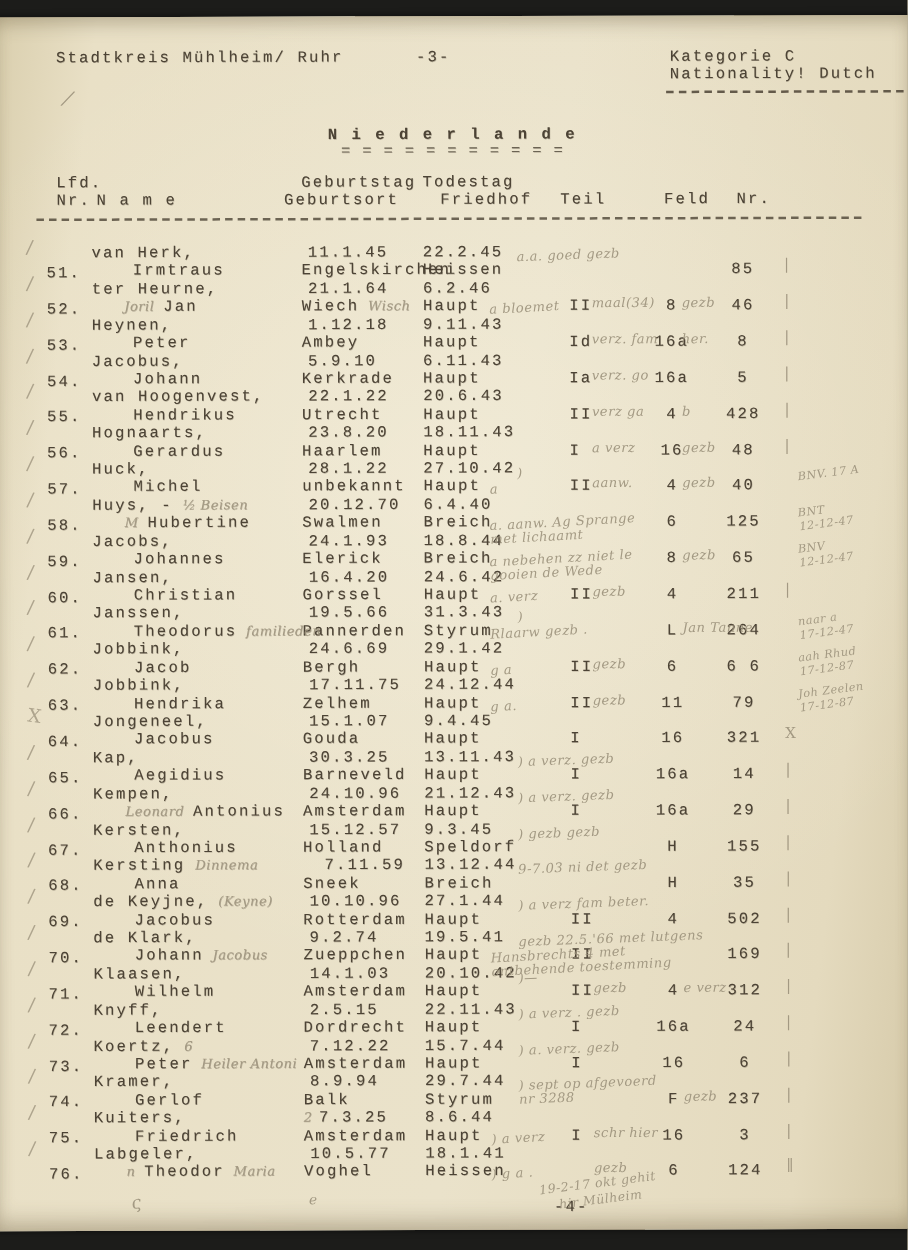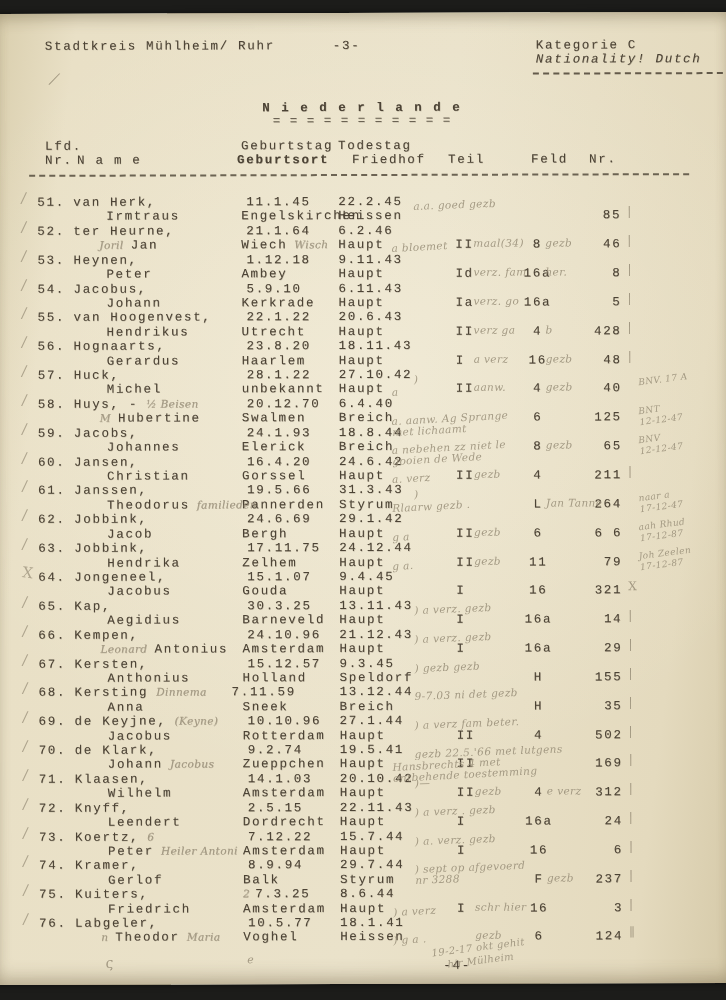--- a/index.html
+++ b/index.html
@@ -32,45 +32,45 @@
     color:#9a907a;
     font-family:"DejaVu Serif", serif;
     font-style:italic;
     font-size:10.5px;letter-spacing:0.4px;line-height:11px;
     opacity:0.88;white-space:pre-line;z-index:5;
   }
   
   .hd-left{left:52px;top:26px;}
   .hd-page{left:340px;top:26px;}
   .hd-cat{left:543px;top:26px;}
-  .hd-cat2{left:543px;top:40px;font-style:italic;}
+  .hd-cat2{left:543px;top:40px;}
   .hd-dash{left:540px;top:60px;width:190px;border-top:2.5px dashed rgba(76,67,53,0.85);}
   .title{left:0;right:0;top:88px;text-align:center;font-weight:bold;letter-spacing:2px;}
   .title-ul{left:0;right:0;top:101px;text-align:center;letter-spacing:1px;opacity:.8;}
   .ch1a{left:52px;top:126px;} .ch1b{left:248px;top:126px;} .ch1c{left:345px;top:126px;}
   .ch2a{left:52px;top:140px;} .ch2name{left:84px;top:140px;}
-  .ch2b{left:244px;top:140px;font-weight:bold;} .ch2c{left:359px;top:140px;}
+  .ch2b{left:234px;top:140px;} .ch2c{left:359px;top:140px;}
   .ch2d{left:455px;top:140px;} .ch2e{left:538px;top:140px;} .ch2f{left:596px;top:140px;}
   .ch-dash{left:36px;top:161px;width:660px;border-top:2.5px dashed rgba(76,67,53,0.8);}
   
   .tbl{position:absolute;left:0;right:0;top:182px;}
   .entry{position:relative;height:28.85px;}
   .l1,.l2{position:relative;height:14.4px;}
   .entry .typed{position:absolute;top:0;}
   .chk{left:28px;top:-3px;font-size:15px;transform:rotate(8deg);font-style:normal;opacity:.75;position:absolute;}
-  .num{left:44px;}
+  .num{left:44px;margin-top:16px;}
   .sur{left:80px;display:flex;gap:8px;align-items:baseline;}
   .giv{left:106px;display:flex;gap:7px;align-items:baseline;text-align:center;}
   .bd {left:248px;display:flex;gap:5px;align-items:baseline;text-align:center;}
   .bp {left:248px;display:flex;gap:7px;align-items:baseline;}
   .dd {left:345px;}
   .cm {left:345px;}
   .teil{left:462px;}
   .feld{left:522px;width:44px;text-align:center;}
-  .nr{left:574px;width:54px;text-align:right;}
+  .nr{left:574px;width:54px;text-align:center;}
   .tick{left:634px;top:-2px;font-style:normal;font-size:12px;position:absolute;}
   .hw1{left:420px;top:2px;width:235px;transform:rotate(-2deg);position:absolute;}
   .hwA{left:398px;top:-1px;width:235px;transform:rotate(-3deg);position:absolute;}
   .hwB{left:480px;top:0;position:absolute;}
   .hwC{left:552px;top:0;position:absolute;}
   .hwr{left:644px;top:-4px;width:85px;font-size:9px;transform:rotate(-7deg);transform-origin:left top;position:absolute;}
   .hw-inline{font-size:10.5px;}
   
   .ft-page{left:448px;top:946px;}
   .extra{position:absolute;}
@@ -516,21 +516,21 @@
       <span class="pencil tick">|</span>
       <span class="pencil hwr"></span>
     </div>
   </div>
 
   <div class="entry">
     <div class="l1">
       <span class="chk pencil">∕</span>
       <span class="typed ink num">68.</span>
       <span class="typed ink sur"><span>Kersting</span><span class="pencil hw-inline">Dinnema</span></span>
-      <span class="typed ink bd" style="left:232px"><span class="pencil hw-inline"></span><span>7.11.59</span></span>
+      <span class="typed ink bd" style="left:260px"><span class="pencil hw-inline"></span><span>7.11.59</span></span>
       <span class="typed ink dd">13.12.44</span>
       <span class="pencil hw1">9-7.03 ni det   gezb</span>
     </div>
     <div class="l2">
       <span class="typed ink giv"><span class="pencil hw-inline"></span><span>Anna</span><span class="pencil hw-inline"></span></span>
       <span class="typed ink bp"><span>Sneek</span><span class="pencil hw-inline"></span></span>
       <span class="typed ink cm">Breich</span>
       <span class="pencil hwA"></span>
       <span class="typed ink teil"></span>
       <span class="pencil hwB"></span>

